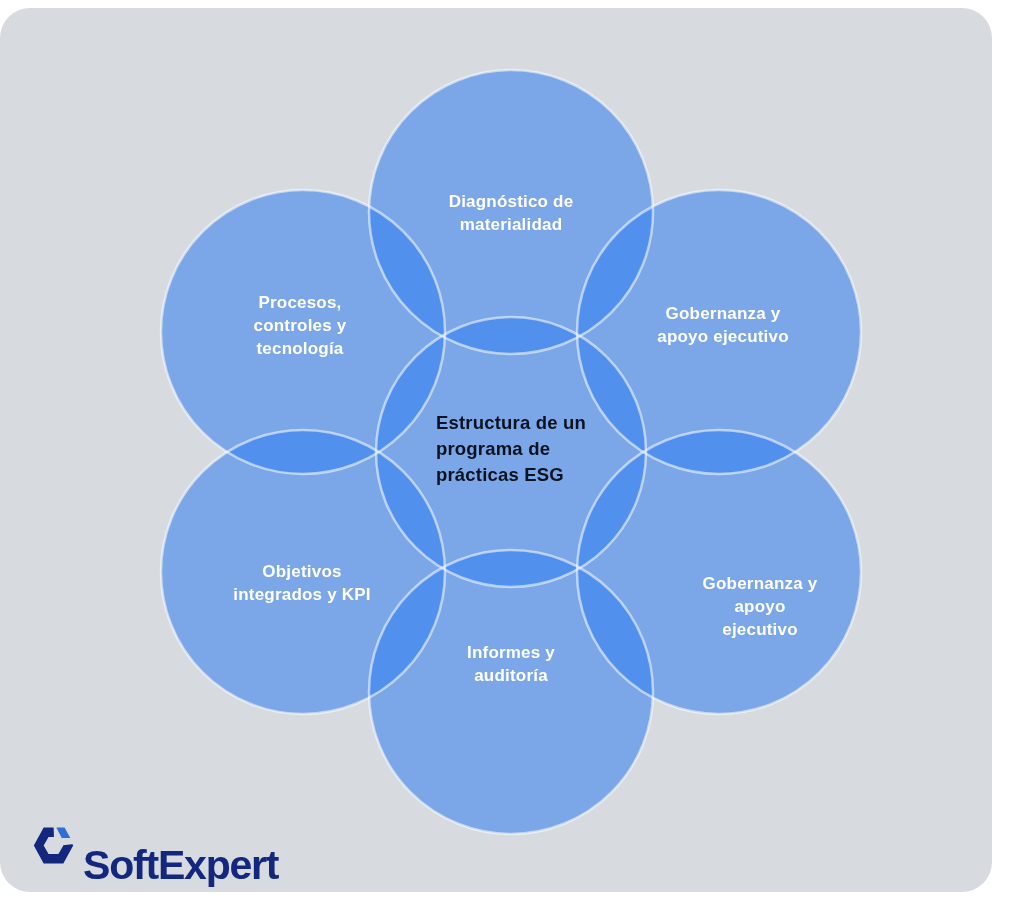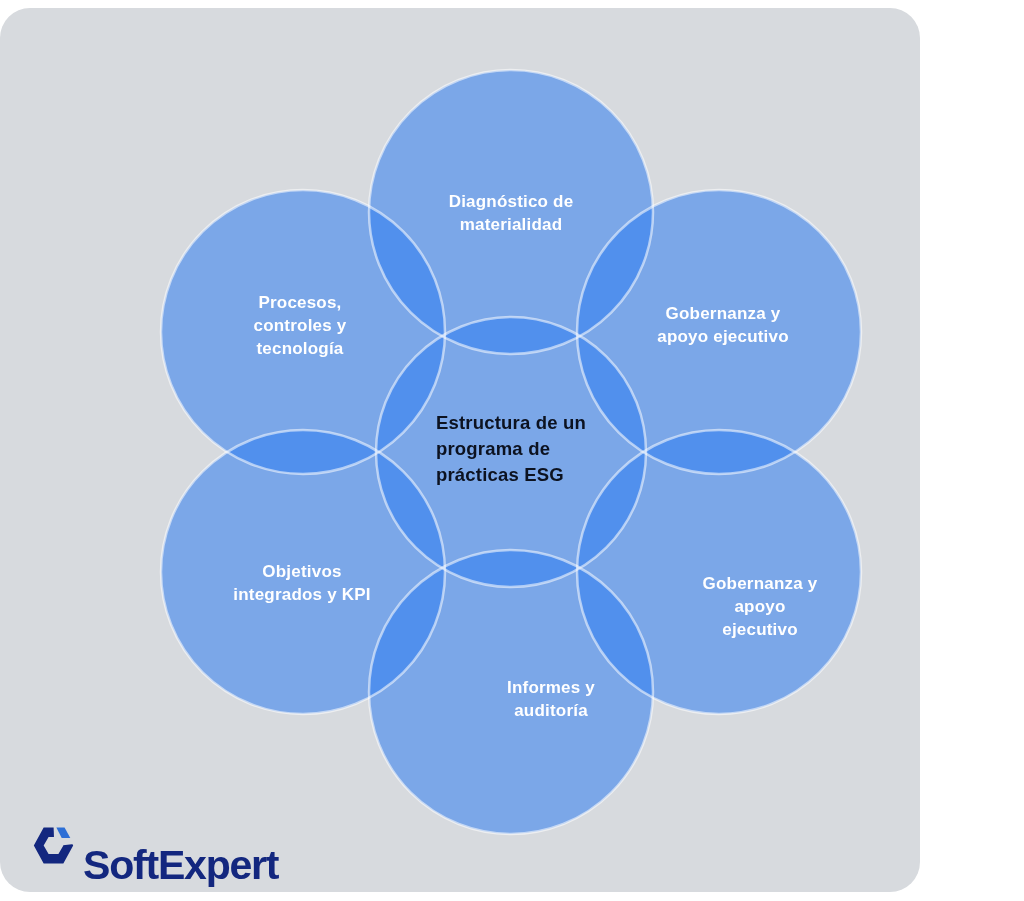--- a/index.html
+++ b/index.html
@@ -3,21 +3,21 @@
 <meta charset="utf-8">
 <style>
   html, body {
     margin: 0;
     padding: 0;
     background: #ffffff;
     font-family: "Liberation Sans", sans-serif;
   }
   .canvas {
     position: relative;
-    width: 920px;
+    width: 992px;
     height: 901px;
     background: #ffffff;
     overflow: hidden;
   }
   .panel {
     position: absolute;
     left: 0;
     right: 0;
     top: 8px;
     bottom: 9px;
@@ -117,21 +117,21 @@
   <div class="node-label" style="left:511px; top:213px;">Diagnóstico de
 materialidad</div>
 
   <div class="node-label" style="left:723px; top:325px;">Gobernanza y
 apoyo ejecutivo</div>
 
   <div class="node-label" style="left:760px; top:606px;">Gobernanza y
 apoyo
 ejecutivo</div>
 
-  <div class="node-label" style="left:511px; top:699px;margin-left:40px;">Informes y
+  <div class="node-label" style="left:511px; top:664px;">Informes y
 auditoría</div>
 
   <div class="node-label" style="left:302px; top:583px;">Objetivos
 integrados y KPI</div>
 
   <div class="node-label" style="left:300px; top:325px;">Procesos,
 controles y
 tecnología</div>
 
   <div class="center-label" style="left:511px; top:449px;">Estructura de un

